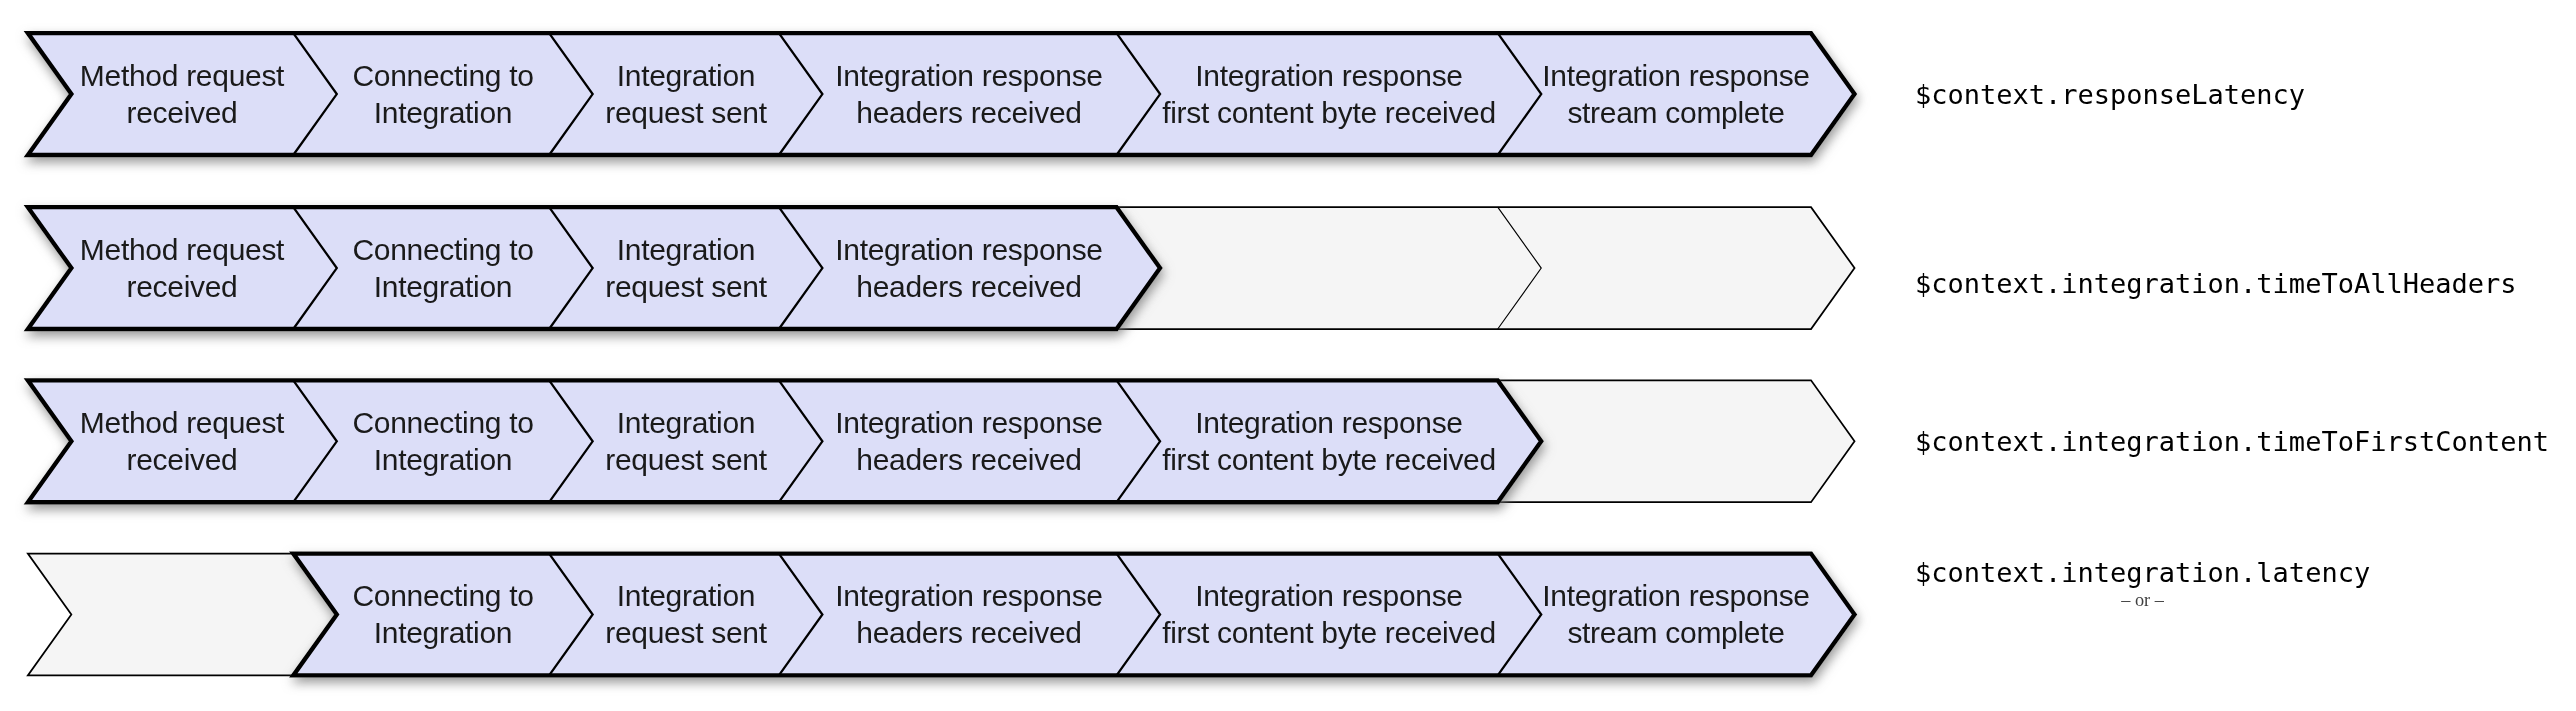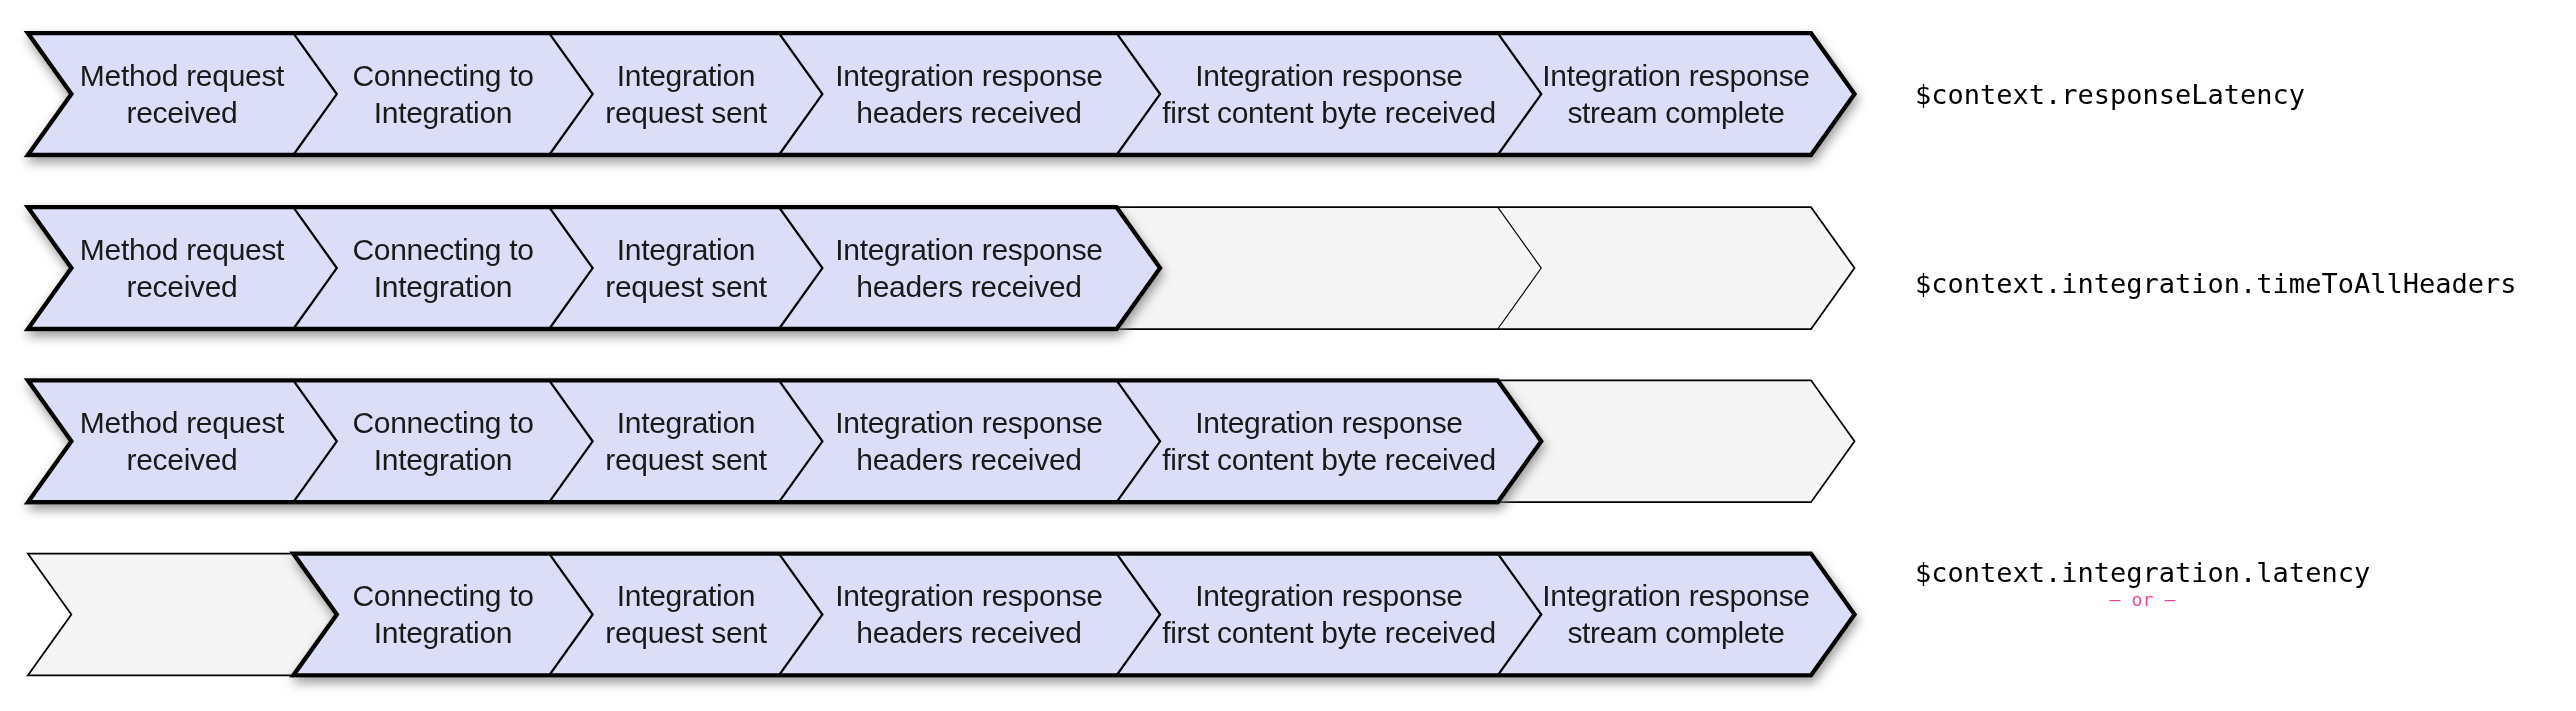--- a/index.html
+++ b/index.html
@@ -12,21 +12,21 @@
     text-align:center;white-space:nowrap;
     font-size:30px;line-height:37px;letter-spacing:-0.3px;
     color:#1a1a1a;
   }
   .metric{
     position:absolute;left:1915px;transform:translateY(-50%);
     font-family:"DejaVu Sans Mono",monospace;
     font-size:27px;line-height:33px;color:#000000;white-space:nowrap;
   }
   .metric .or-line{
-    font-size:18.3px;line-height:22.6px;text-align:center;color:#ec4899;
+    font-size:18.3px;line-height:22.6px;text-align:center;color:#404040;font-family:Liberation Serif, serif;
   }
 </style>
 </head>
 <body>
 
 <div id="app">
   <svg id="chevrons" width="2576" height="712" viewBox="0 0 2960 818">
     <defs>
       <filter id="grpShadow" x="-5%" y="-25%" width="110%" height="160%">
         <feDropShadow dx="2" dy="6" stdDeviation="6" flood-color="#777777" flood-opacity="0.75"></feDropShadow>
@@ -138,18 +138,19 @@
         <div>first content byte received</div>
       </div>
       <div class="stage-label" style="left: 1676px; top: 614px;">
         <div>Integration response</div>
         <div>stream complete</div>
       </div>
     </div>
 
   <div class="metric" style="top:94px">$context.responseLatency</div>
   <div class="metric" style="top:283px">$context.integration.timeToAllHeaders</div>
+  <div class="metric" style="top:441px">$context.integration.timeToFirstContent</div>
   <div class="metric" style="top:584px">
     <div>$context.integration.latency</div>
     <div class="or-line">– or –</div>
   </div>
 </div>
 
 
 </body></html>

